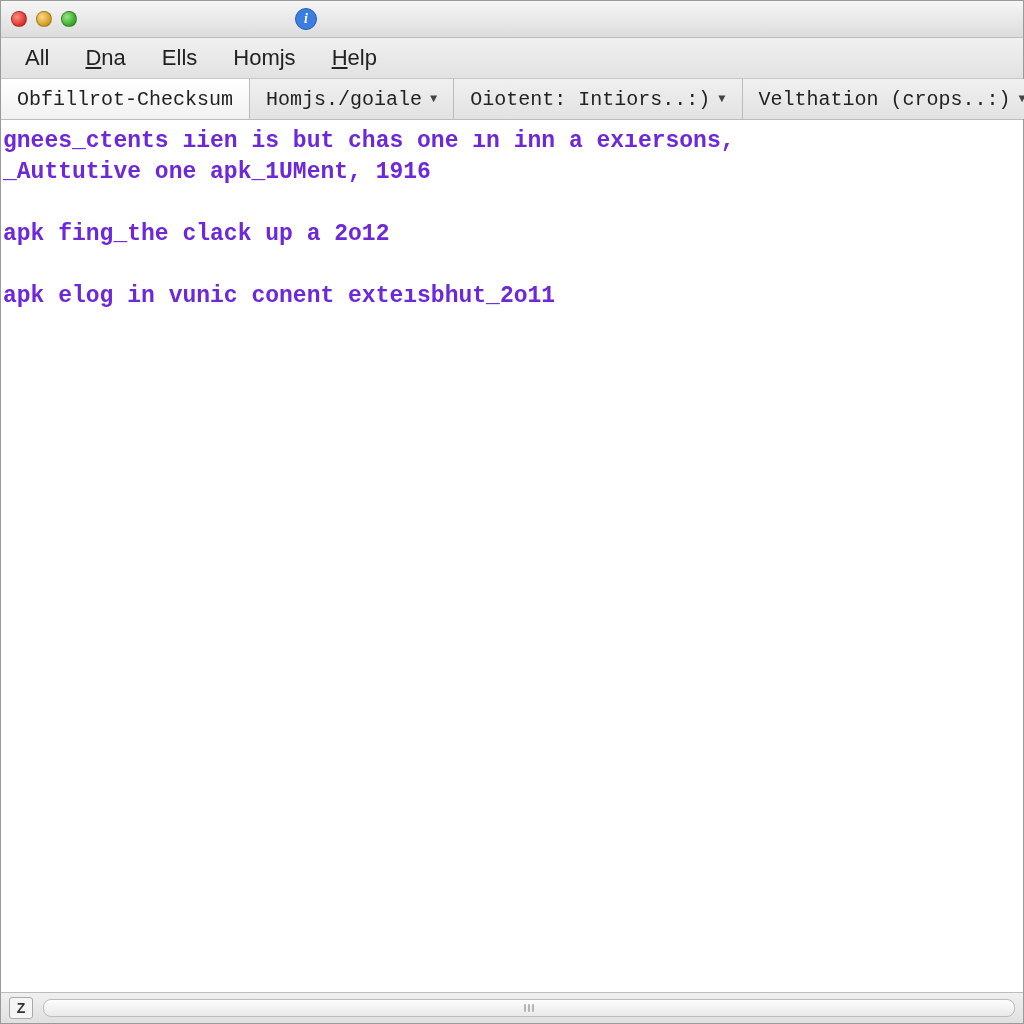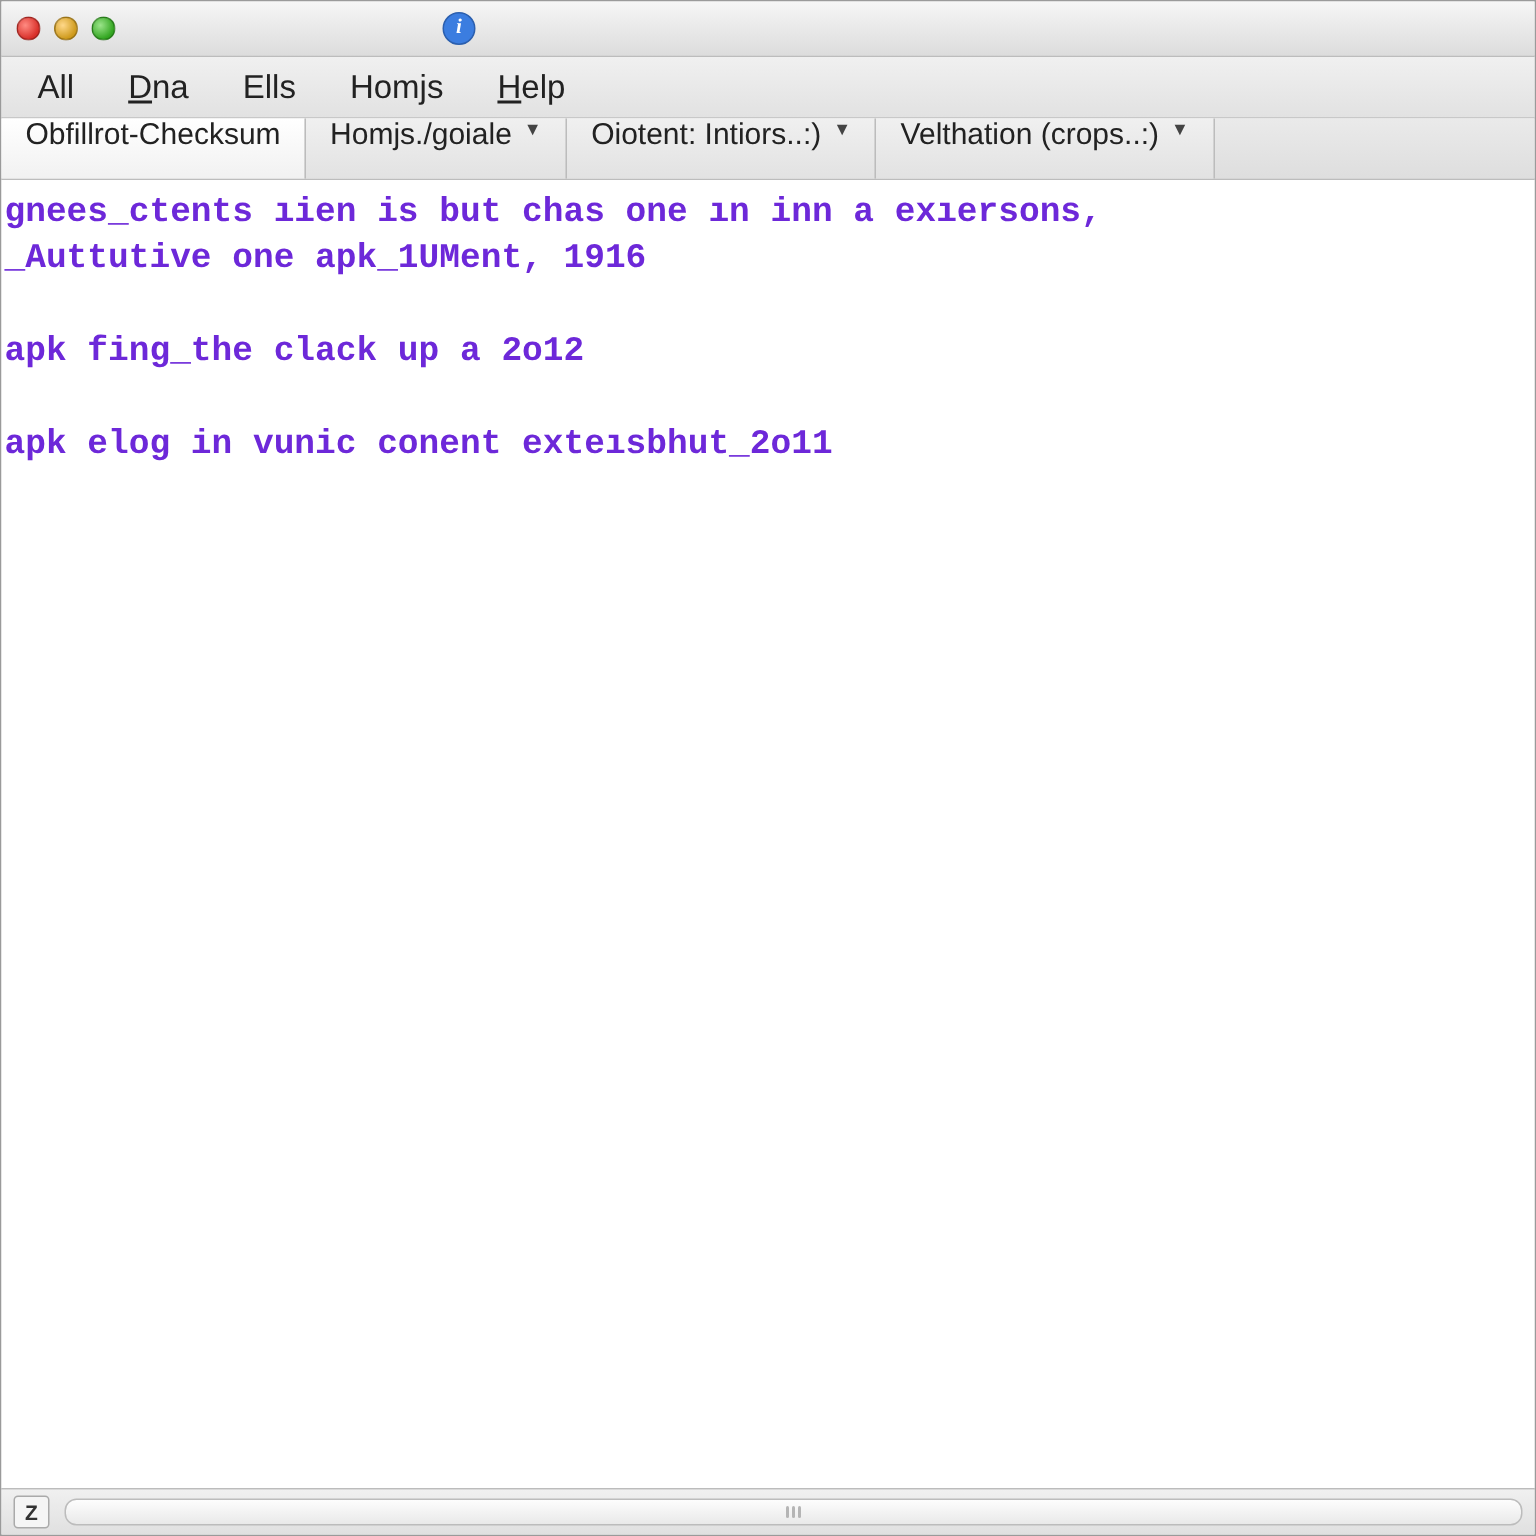--- a/index.html
+++ b/index.html
@@ -92,26 +92,28 @@
     height: 40px;
     background: linear-gradient(#eaeaea, #dedede);
     border-bottom: 1px solid #bcbcbc;
     display: flex;
     align-items: stretch;
     font-size: 20px;
     color: #222;
   }
   .tab {
     display: flex;
+    align-items: center;
     padding: 0 16px;
     border-right: 1px solid #bcbcbc;
     background: linear-gradient(#f0f0f0, #e2e2e2);
     gap: 8px;
     white-space: nowrap;
     cursor: default;
+    font-family: Liberation Mono, monospace;
   }
   .tab.active {
     background: linear-gradient(#ffffff, #f1f1f1);
     font-weight: 500;
   }
   .tab .caret {
     font-size: 12px;
     color: #444;
   }
   

